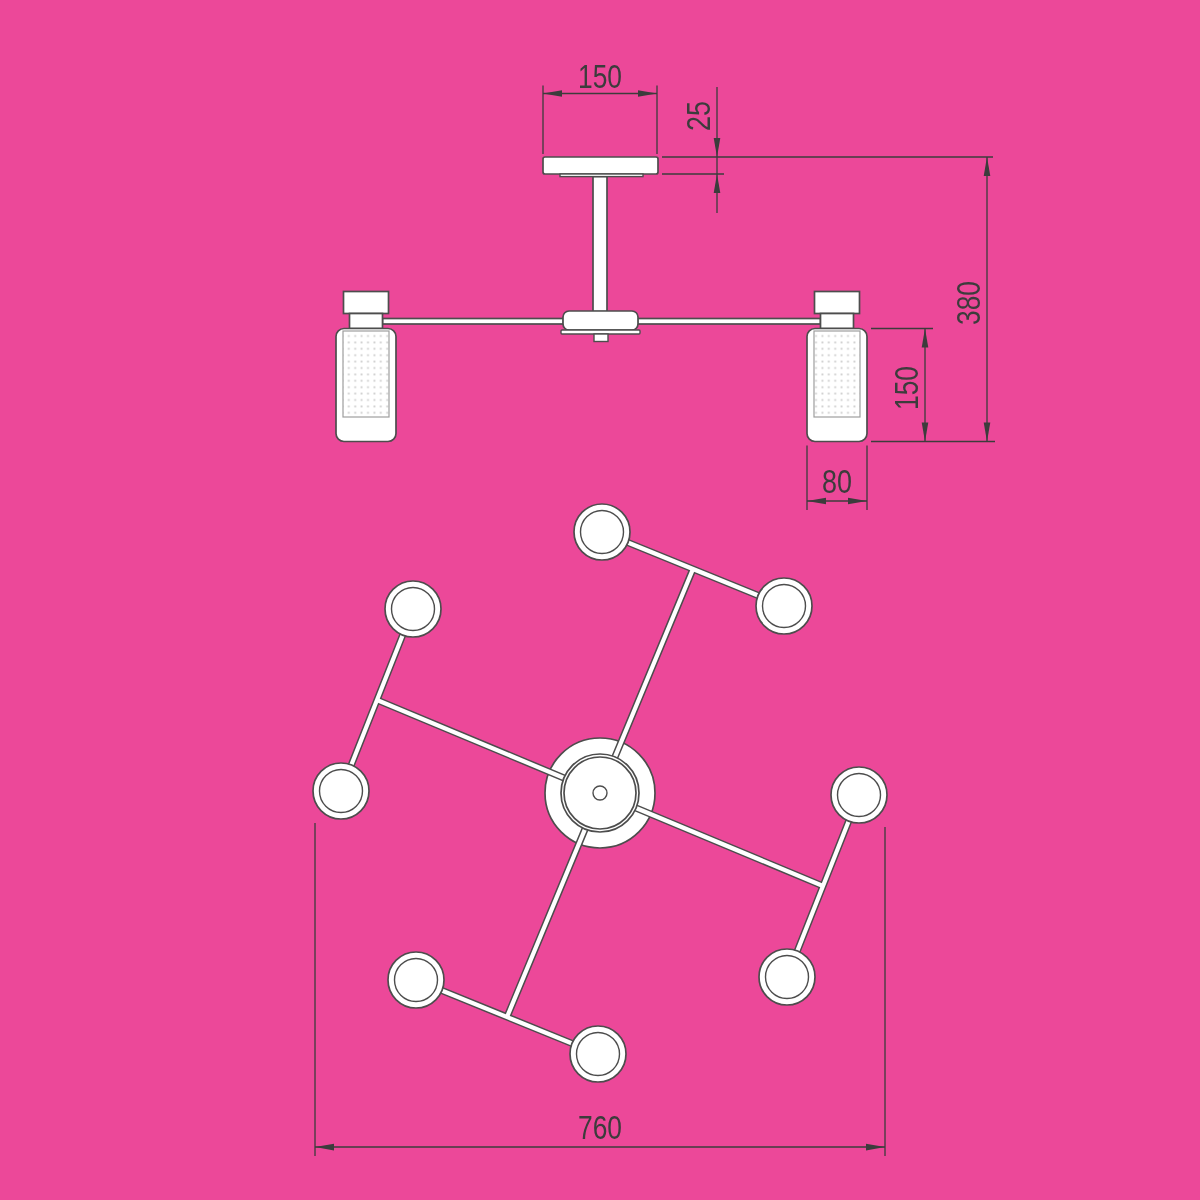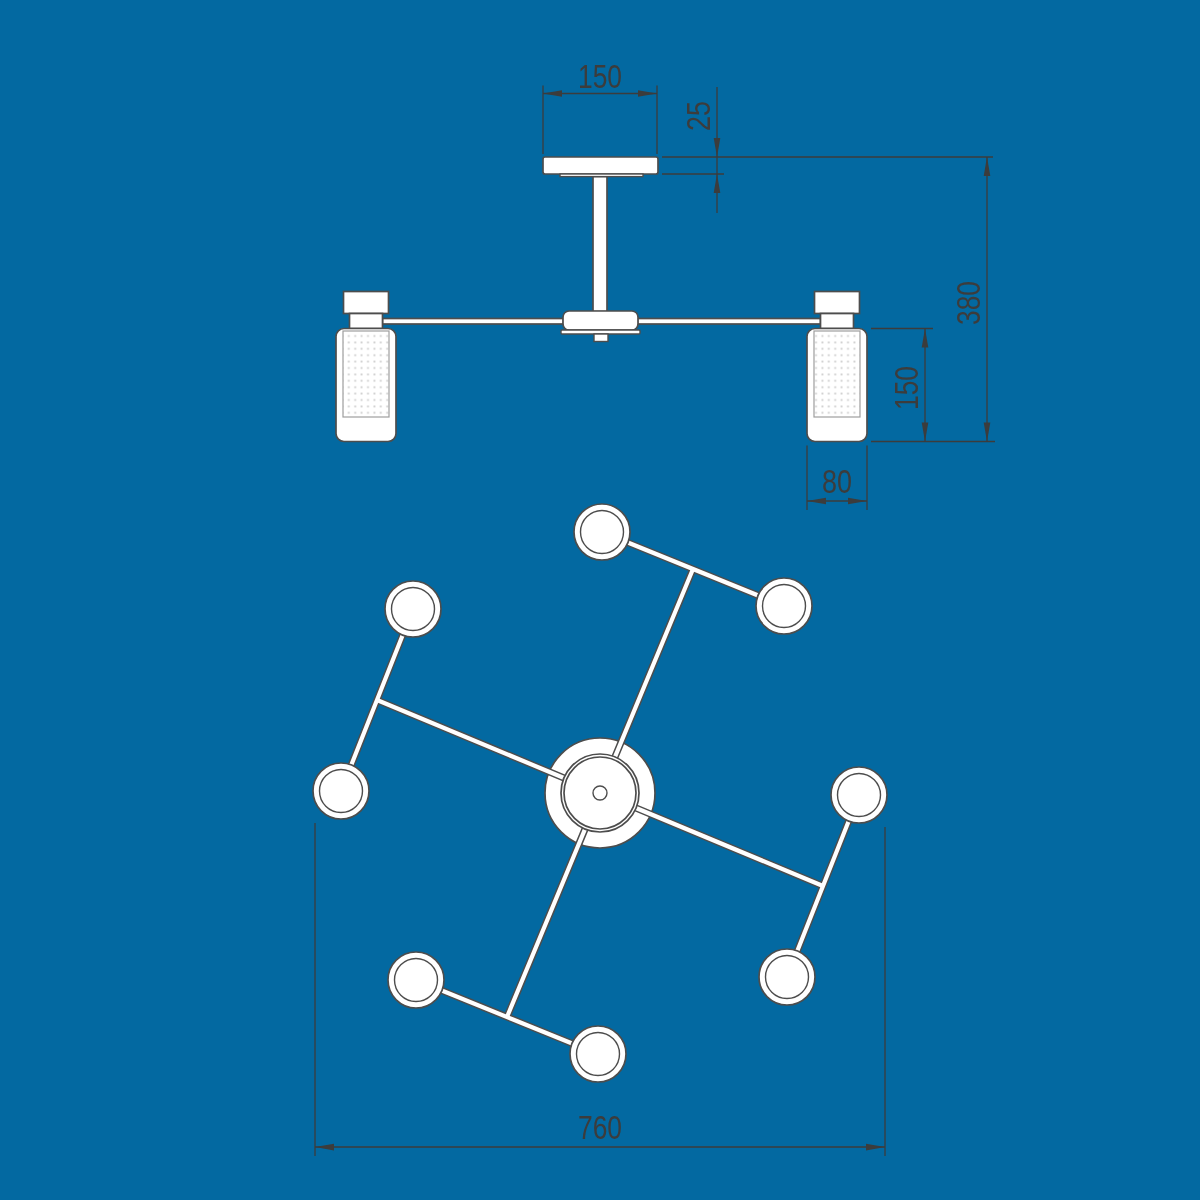--- a/index.html
+++ b/index.html
@@ -1,16 +1,16 @@
 <!DOCTYPE html>
 <html><head>
 <meta charset="utf-8">
 <style>
   html,body{margin:0;padding:0;background:#ffffff;}
-  .page{width:1200px;height:1200px;background:#0369a1;position:relative;overflow:hidden;}
+  .page{width:1200px;height:1200px;background:#ec4899;position:relative;overflow:hidden;}
   svg{display:block;}
   .obj{fill:#ffffff;stroke:#4d4d4d;stroke-width:1.7;}
   .objthin{fill:#ffffff;stroke:#4d4d4d;stroke-width:1.4;}
   .dotfill{stroke:#9e9e9e;stroke-width:1.2;}
   .dgray{fill:none;stroke:#4d4d4d;stroke-width:7.2;}
   .dwhite{fill:none;stroke:#ffffff;stroke-width:4.2;}
   .dim{stroke:#3c3c3c;stroke-width:1.3;fill:none;}
   .arrow{fill:#3c3c3c;stroke:none;}
   .dimtext{fill:#3c3c3c;font-family:"Liberation Sans",sans-serif;font-size:34px;}
 </style>

